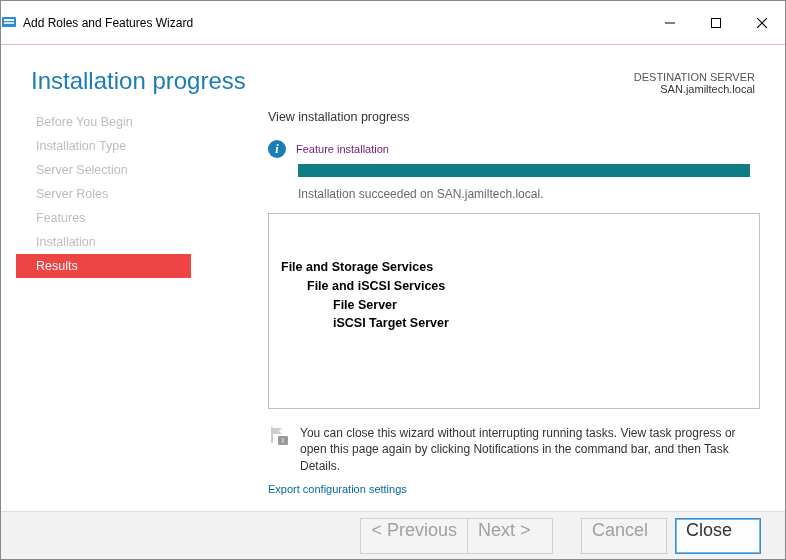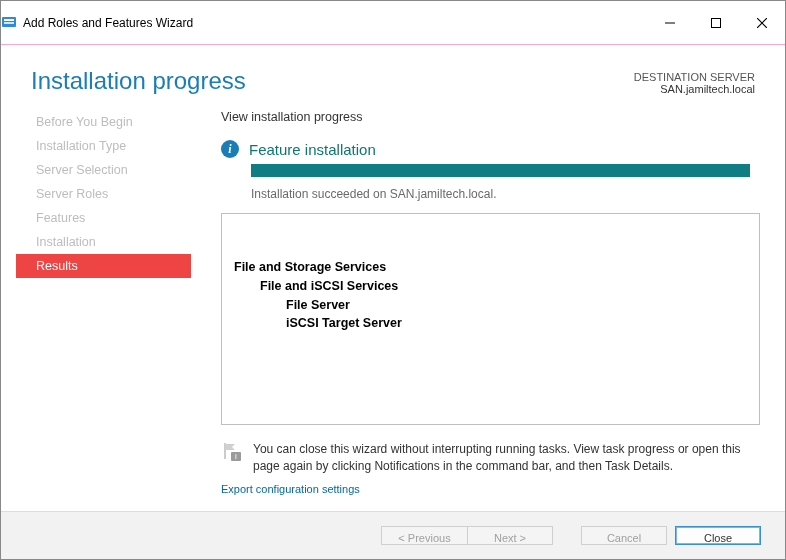--- a/index.html
+++ b/index.html
@@ -50,20 +50,21 @@
     font-size: 11px;
     padding-top: 4px;
   }
   .dest .label { color: #555; }
   .dest .server { color: #333; }
   .body-row {
     display: flex;
     padding-left: 15px;
     padding-right: 25px;
     height: 400px;
+    gap: 47px;
   }
   .sidebar {
     width: 175px;
     padding-top: 15px;
   }
   .sidebar .step {
     padding: 5px 0 5px 20px;
     color: #bdbdbd;
     font-size: 12.5px;
   }
@@ -137,26 +138,26 @@
     height: 48px;
     display: flex;
     align-items: center;
     justify-content: flex-end;
     padding-right: 24px;
     gap: 8px;
     position: absolute;
     left: 1px; right: 1px; bottom: 1px;
   }
   .btn {
-    min-width: 86px; height: 19px;
+    min-width: 86px; height: 36px;
     border: 1px solid #adadad;
     background: #fdfdfd;
     color: #333;
-    font-size: 11px;
-    text-align: center;
+    font-size: 18px;
+    text-align: left;
     line-height: 22px;
     padding: 0 10px;
   }
   .btn[data-disabled="true"] {
     color: #a0a0a0;
     background: #f4f4f4;
     border-color: #cfcfcf;
   }
   .btn.default {
     border: 1px solid #3a8fd0;
@@ -214,21 +215,21 @@
     <div class="step">Features</div>
     <div class="step">Installation</div>
     <div class="step active">Results</div>
   </div>
 
   <div class="main">
     <div class="subtitle">View installation progress</div>
 
     <div class="status-row">
       <span class="info-icon">i</span>
-      <span style="color:#0f766e;font-size:15px;">Feature installation</span>
+      <span style="color:#701a75;font-size:11px;">Feature installation</span>
     </div>
 
     <div class="progress">
       <div class="bar"></div>
     </div>
 
     <div class="succeed-text">Installation succeeded on SAN.jamiltech.local.</div>
 
     <div class="details-box">
       <div class="l0">File and Storage Services</div>

